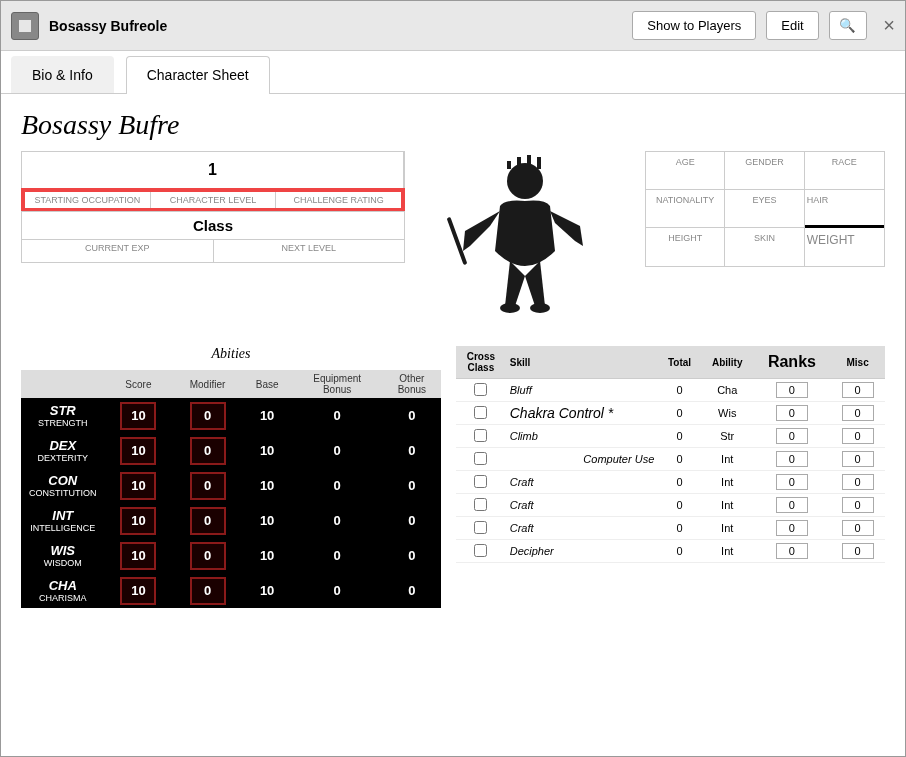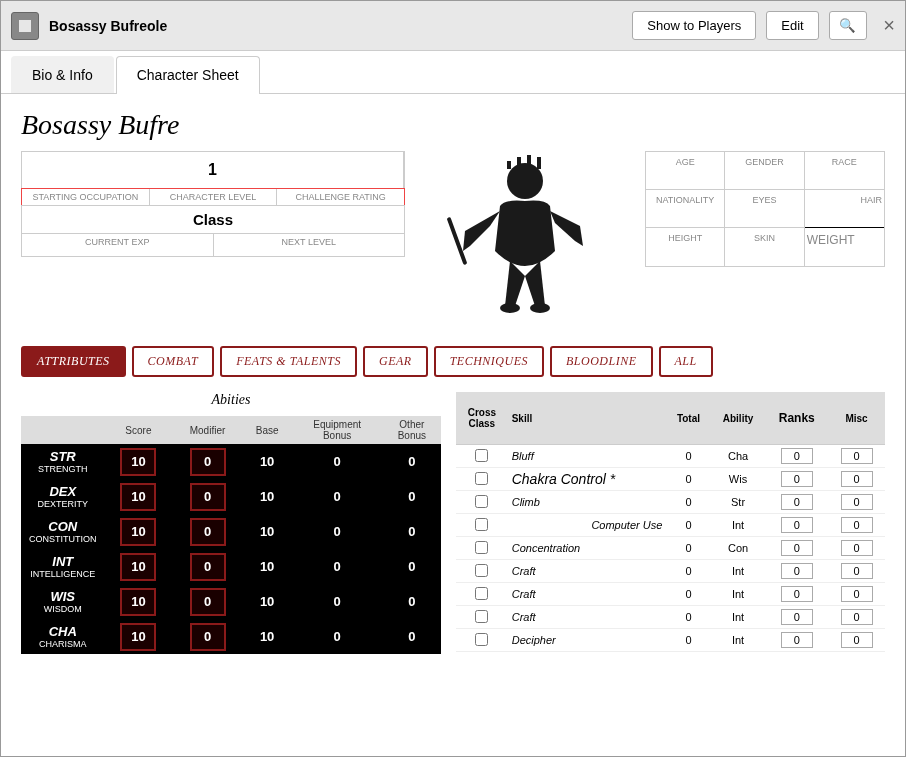--- a/index.html
+++ b/index.html
@@ -9,21 +9,21 @@
 
     .title-bar { background: #e8e8e8; border-bottom: 1px solid #ccc; display: flex; align-items: center; padding: 6px 10px; gap: 10px; min-height: 50px; }
     .title-bar-icon { width: 28px; height: 28px; background: #888; border: 1px solid #666; border-radius: 3px; display: flex; align-items: center; justify-content: center; }
     .title-bar-icon svg { fill: white; }
     .title-text { font-size: 14px; font-weight: bold; flex: 1; }
     .title-btn { padding: 6px 14px; border: 1px solid #aaa; border-radius: 3px; background: white; cursor: pointer; font-size: 13px; }
     .title-btn-search { padding: 6px 10px; border: 1px solid #aaa; border-radius: 3px; background: white; cursor: pointer; }
     .title-close { background: none; border: none; font-size: 20px; cursor: pointer; color: #666; margin-left: 6px; }
 
     .tabs-bar { background: white; border-bottom: 1px solid #ccc; display: flex; padding: 0 10px; }
-    .tab { padding: 10px 20px; border: 1px solid transparent; border-bottom: none; cursor: pointer; font-size: 14px; margin-top: 5px; background: #f0f0f0; border-radius: 4px 4px 0 0; margin-right: 2px; }
+    .tab { padding: 10px 20px; border: 1px solid transparent; border-bottom: none; cursor: pointer; font-size: 14px; margin-top: 5px; background: #f0f0f0; border-radius: 4px 4px 0 0; margin-right: 12px; }
     .tab.active { background: white; border-color: #ccc; border-bottom-color: white; margin-bottom: -1px; z-index: 1; }
 
     .content { background: white; flex: 1; overflow-y: auto; padding: 15px 20px; }
 
     .char-name { font-size: 28px; font-family: Georgia, serif; font-style: italic; margin-bottom: 10px; }
 
     .upper-section { display: flex; gap: 10px; margin-bottom: 15px; }
     .upper-left { flex: 1; }
     .upper-silhouette { width: 220px; display: flex; align-items: center; justify-content: center; }
     .upper-right { width: 240px; }
@@ -78,21 +78,21 @@
     <div class="char-name">Bosassy Bufre</div>
 
     <div class="upper-section">
 
       <div class="upper-left">
         <div style="display:flex; border:1px solid #ccc; height:38px;">
           <div style="flex:1; text-align:center; border-right:1px solid #ccc; display:flex;flex-direction:column;justify-content:center;">
             <div style="font-size:16px;font-weight:bold;">1</div>
           </div>
         </div>
-        <div style="display:flex; border:1px solid #ef4444; margin-top:-1px;">
+        <div style="display:flex; border:4px solid #ef4444; margin-top:-1px;">
           <div style="flex:1;text-align:center;border-right:1px solid #ccc;padding:3px;font-size:9px;color:#888;text-transform:uppercase;">Starting Occupation</div>
           <div style="flex:1;text-align:center;border-right:1px solid #ccc;padding:3px;font-size:9px;color:#888;text-transform:uppercase;">Character Level</div>
           <div style="flex:1;text-align:center;padding:3px;font-size:9px;color:#888;text-transform:uppercase;">Challenge Rating</div>
         </div>
         <div style="border:1px solid #ccc;margin-top:-1px;text-align:center;padding:5px;font-size:15px;font-weight:bold;">Class</div>
         <div style="display:flex;border:1px solid #ccc;margin-top:-1px;">
           <div style="flex:1;text-align:center;border-right:1px solid #ccc;padding:3px;font-size:9px;color:#888;text-transform:uppercase;min-height:22px;">Current EXP</div>
           <div style="flex:1;text-align:center;padding:3px;font-size:9px;color:#888;text-transform:uppercase;min-height:22px;">Next Level</div>
         </div>
       </div>
@@ -122,37 +122,28 @@
         </svg>
       </div>
 
       <div class="upper-right">
         <div style="display:grid;grid-template-columns:1fr 1fr 1fr;border:1px solid #ccc;">
           <div style="border-right:1px solid #ccc;border-bottom:1px solid #ccc;text-align:center;padding:5px 2px;font-size:9px;color:#888;text-transform:uppercase;min-height:38px;">Age</div>
           <div style="border-right:1px solid #ccc;border-bottom:1px solid #ccc;text-align:center;padding:5px 2px;font-size:9px;color:#888;text-transform:uppercase;min-height:38px;">Gender</div>
           <div style="border-bottom:1px solid #ccc;text-align:center;padding:5px 2px;font-size:9px;color:#888;text-transform:uppercase;min-height:38px;">Race</div>
           <div style="border-right:1px solid #ccc;border-bottom:1px solid #ccc;text-align:center;padding:5px 2px;font-size:9px;color:#888;text-transform:uppercase;min-height:38px;">Nationality</div>
           <div style="border-right:1px solid #ccc;border-bottom:1px solid #ccc;text-align:center;padding:5px 2px;font-size:9px;color:#888;text-transform:uppercase;min-height:38px;">Eyes</div>
-          <div style="border-bottom:1px solid #000000;text-align:right;padding:5px 2px;font-size:9px;color:#888;text-transform:uppercase;min-height:38px;">Hair</div>
+          <div style="border-bottom:3px solid #000000;text-align:left;padding:5px 2px;font-size:9px;color:#888;text-transform:uppercase;min-height:38px;">Hair</div>
           <div style="border-right:1px solid #ccc;text-align:center;padding:5px 2px;font-size:9px;color:#888;text-transform:uppercase;min-height:38px;">Height</div>
           <div style="border-right:1px solid #ccc;text-align:center;padding:5px 2px;font-size:9px;color:#888;text-transform:uppercase;min-height:38px;">Skin</div>
           <div style="padding:5px 2px;font-size:12px;color:#888;text-transform:uppercase;min-height:38px;">Weight</div>
         </div>
       </div>
     </div>
 
-    <div class="filter-buttons">
-      <button class="filter-btn active">Attributes</button>
-      <button class="filter-btn">Combat</button>
-      <button class="filter-btn">Feats &amp; Talents</button>
-      <button class="filter-btn">Gear</button>
-      <button class="filter-btn">Techniques</button>
-      <button class="filter-btn">Bloodline</button>
-      <button class="filter-btn">All</button>
-    </div>
 
     <div class="lower-section">
 
       <div class="abilities-panel">
         <div class="panel-title">Abities</div>
         <table class="abilities-table" style="border-collapse:collapse;">
           <thead>
             <tr style="background:#ddd;">
               <th style="width:80px;font-size:10px;padding:3px;"></th>
               <th style="font-size:10px;padding:3px;text-align:center;">Score</th>
@@ -270,21 +261,21 @@
       </div>
 
       <div class="skills-panel">
         <table class="skills-table" style="border-collapse:collapse;width:100%;">
           <thead>
             <tr style="background:#ddd;">
               <th style="font-size:10px;padding:3px 4px;text-align:center;">Cross<br>Class</th>
               <th style="font-size:10px;padding:3px 4px;text-align:left;">Skill</th>
               <th style="font-size:10px;padding:3px 4px;text-align:center;">Total</th>
               <th style="font-size:10px;padding:3px 4px;text-align:center;">Ability</th>
-              <th style="font-size:12px;padding:19px 4px;text-align:center;">Ranks</th>
+              <th style="font-size:16px;padding:7px 4px;text-align:center;">Ranks</th>
               <th style="font-size:10px;padding:3px 4px;text-align:center;">Misc</th>
             </tr>
           </thead>
           <tbody id="skills-tbody">
               <tr style="border-bottom: 1px solid rgb(238, 238, 238);">
     <td style="text-align:center;padding:3px 4px;"><input type="checkbox" style=""></td>
     <td style="text-align:left;padding:3px 4px;font-style:italic;font-size:11px;">Bluff</td>
     <td style="text-align:center;padding:3px 4px;font-size:11px;">0</td>
     <td style="text-align:center;padding:3px 4px;font-size:11px;">Cha</td>
     <td style="text-align:center;padding:3px 4px;"><input type="text" value="0" style="width: 32px; border: 1px solid rgb(170, 170, 170); text-align: center; font-size: 11px; padding: 1px;"></td>
@@ -309,28 +300,20 @@
               <tr style="border-bottom: 1px solid rgb(238, 238, 238);">
     <td style="text-align:center;padding:3px 4px;"><input type="checkbox" style=""></td>
     <td style="text-align:right;padding:3px 4px;font-style:italic;font-size:11px;">Computer Use</td>
     <td style="text-align:center;padding:3px 4px;font-size:11px;">0</td>
     <td style="text-align:center;padding:3px 4px;font-size:11px;">Int</td>
     <td style="text-align:center;padding:3px 4px;"><input type="text" value="0" style="width: 32px; border: 1px solid rgb(170, 170, 170); text-align: center; font-size: 11px; padding: 1px;"></td>
     <td style="text-align:center;padding:3px 4px;"><input type="text" value="0" style="width: 32px; border: 1px solid rgb(170, 170, 170); text-align: center; font-size: 11px; padding: 1px;"></td>
   </tr>
               <tr style="border-bottom: 1px solid rgb(238, 238, 238);">
     <td style="text-align:center;padding:3px 4px;"><input type="checkbox" style=""></td>
-    <td style="text-align:left;padding:3px 4px;font-style:italic;font-size:11px;">Concentration</td>
-    <td style="text-align:center;padding:3px 4px;font-size:11px;">0</td>
-    <td style="text-align:center;padding:3px 4px;font-size:11px;">Con</td>
-    <td style="text-align:center;padding:3px 4px;"><input type="text" value="0" style="width: 32px; border: 1px solid rgb(170, 170, 170); text-align: center; font-size: 11px; padding: 1px;"></td>
-    <td style="text-align:center;padding:3px 4px;"><input type="text" value="0" style="width: 32px; border: 1px solid rgb(170, 170, 170); text-align: center; font-size: 11px; padding: 1px;"></td>
-  </tr>
-              <tr style="border-bottom: 1px solid rgb(238, 238, 238);">
-    <td style="text-align:center;padding:3px 4px;"><input type="checkbox" style=""></td>
     <td style="text-align:left;padding:3px 4px;font-style:italic;font-size:11px;">Craft</td>
     <td style="text-align:center;padding:3px 4px;font-size:11px;">0</td>
     <td style="text-align:center;padding:3px 4px;font-size:11px;">Int</td>
     <td style="text-align:center;padding:3px 4px;"><input type="text" value="0" style="width: 32px; border: 1px solid rgb(170, 170, 170); text-align: center; font-size: 11px; padding: 1px;"></td>
     <td style="text-align:center;padding:3px 4px;"><input type="text" value="0" style="width: 32px; border: 1px solid rgb(170, 170, 170); text-align: center; font-size: 11px; padding: 1px;"></td>
   </tr>
               <tr style="border-bottom: 1px solid rgb(238, 238, 238);">
     <td style="text-align:center;padding:3px 4px;"><input type="checkbox" style=""></td>
     <td style="text-align:left;padding:3px 4px;font-style:italic;font-size:11px;">Craft</td>
     <td style="text-align:center;padding:3px 4px;font-size:11px;">0</td>

